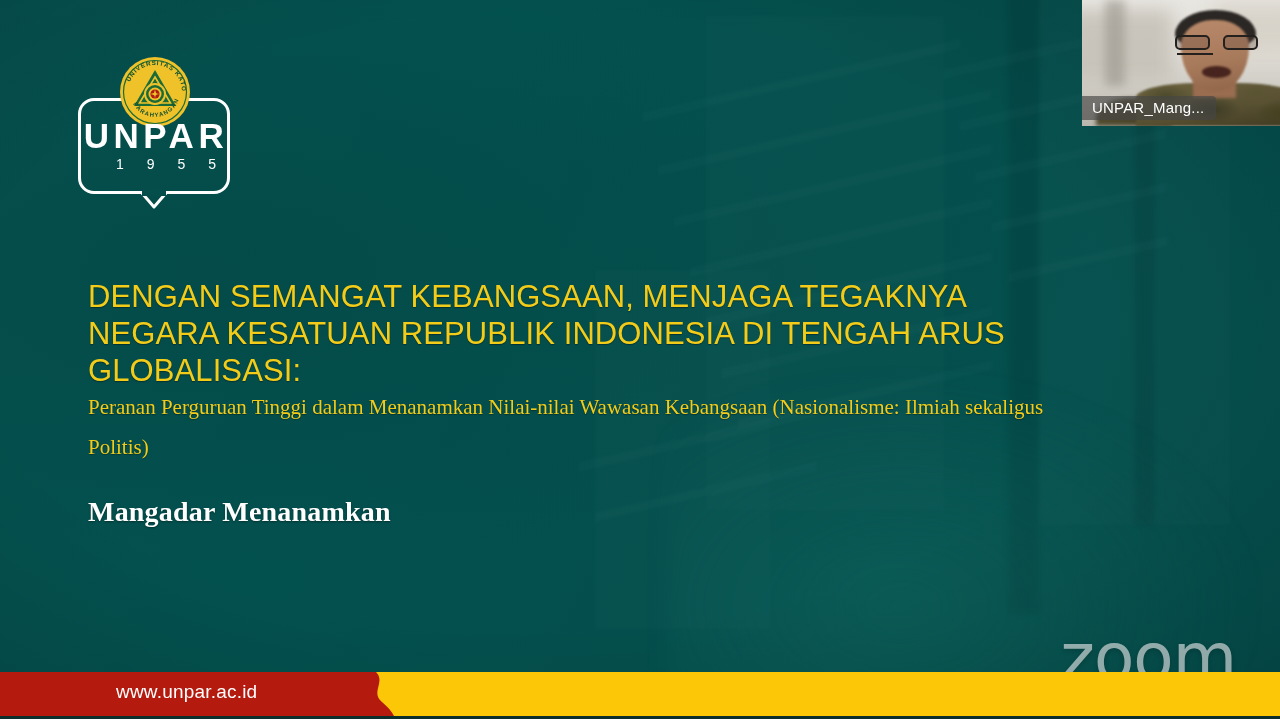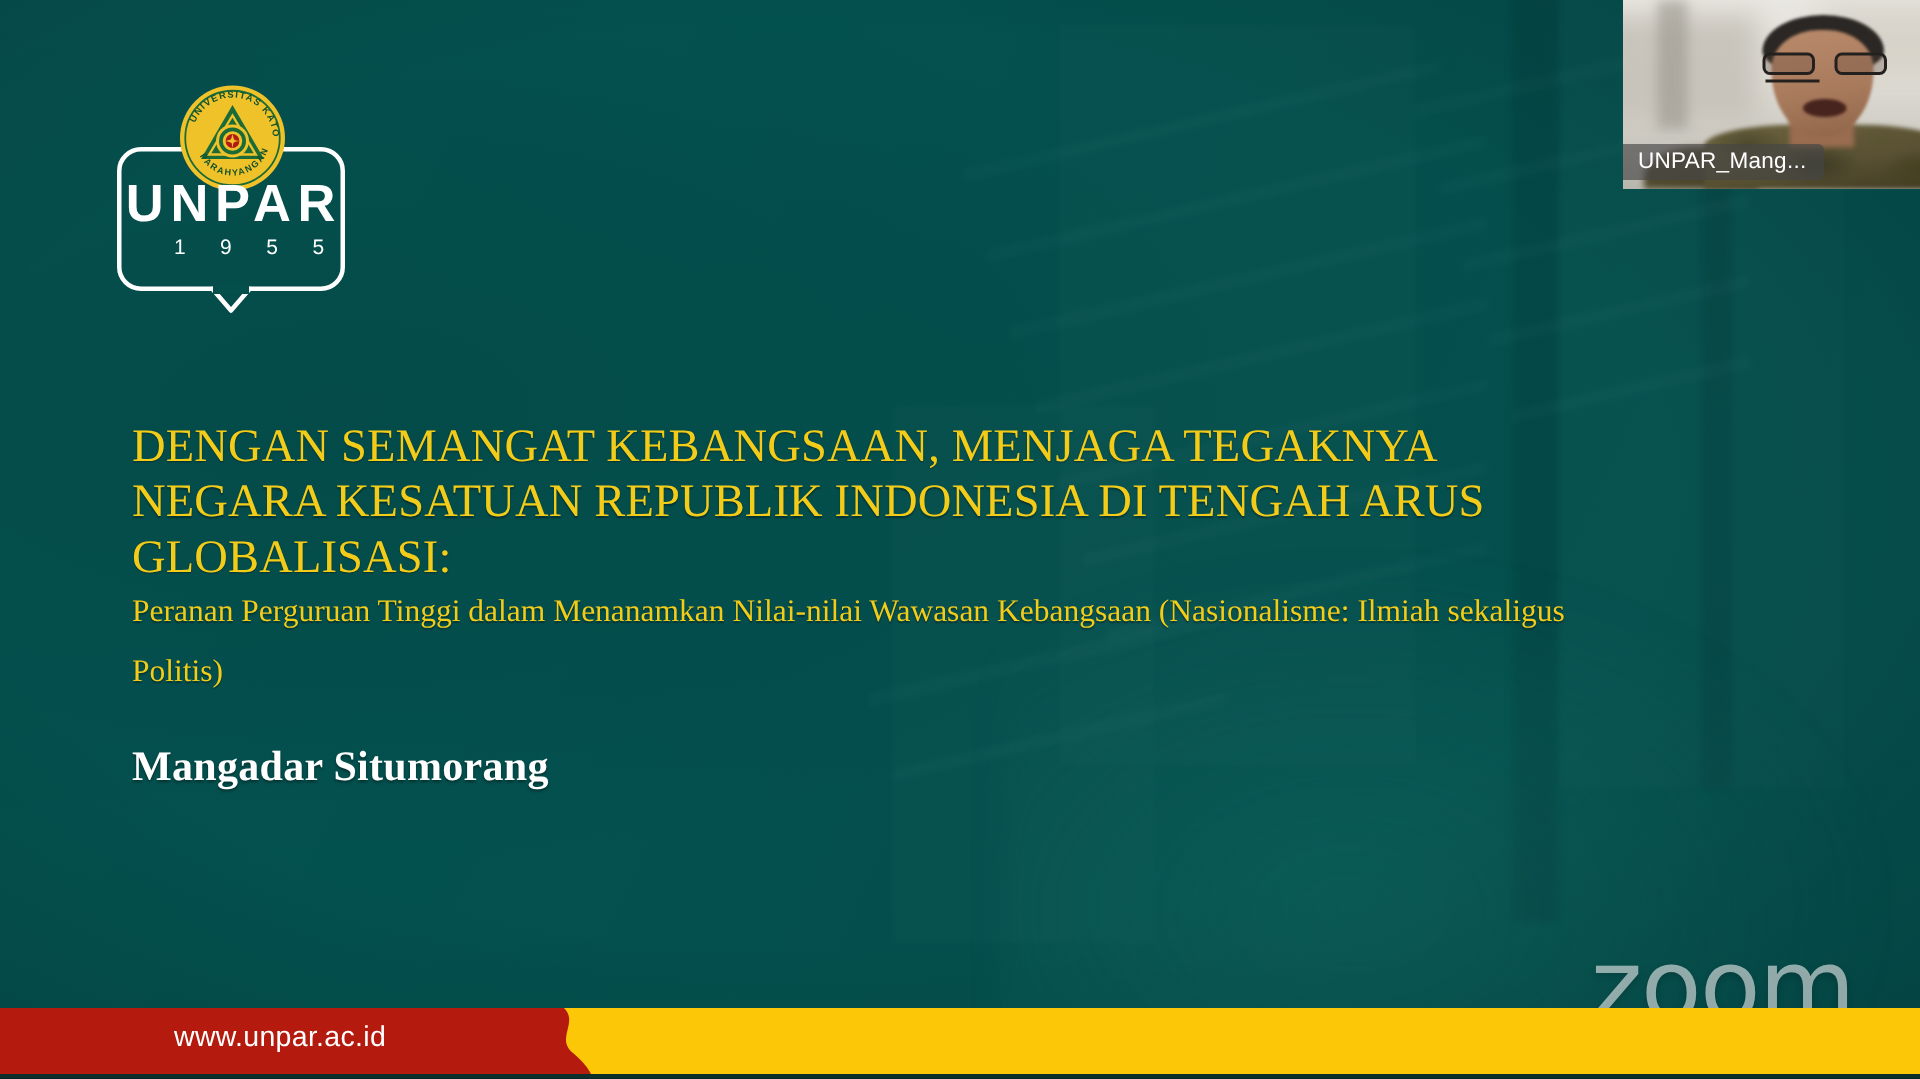--- a/index.html
+++ b/index.html
@@ -135,21 +135,21 @@
     font-family: "Liberation Sans", sans-serif;
   }
 
   
   .slide-title {
     position: absolute;
     left: 88px;
     top: 278px;
     width: 990px;
     color: #f3cc19;
-    font-family: Liberation Serif, serif;
+    font-family: Liberation Sans, sans-serif;
     font-size: 31px;
     line-height: 37px;
     letter-spacing: 0.1px;
     text-shadow: 0 1px 1px rgba(0,0,0,0.35);
   }
   .slide-subtitle {
     position: absolute;
     left: 88px;
     top: 387px;
     width: 990px;
@@ -446,21 +446,21 @@
         </text>
       </svg>
     </div>
 
     <div class="logo-word">UNPAR</div>
     <div class="logo-year">1955</div>
   </div>
 
   <div class="slide-title">DENGAN SEMANGAT KEBANGSAAN, MENJAGA TEGAKNYA NEGARA KESATUAN REPUBLIK INDONESIA DI TENGAH ARUS GLOBALISASI:</div>
   <div class="slide-subtitle">Peranan Perguruan Tinggi dalam Menanamkan Nilai-nilai Wawasan Kebangsaan (Nasionalisme: Ilmiah sekaligus Politis)</div>
-  <div class="slide-speaker">Mangadar Situmorang</div>
+  <div class="slide-speaker">Mangadar Menanamkan</div>
 
   <div class="zoom-watermark">zoom</div>
 
   <div class="footer">
     <div class="footer-red">
       <svg width="400" height="44" viewBox="0 0 400 44" preserveAspectRatio="none">
         <path d="M0 0 H376 C386 10 370 20 382 30 C389 36 392 40 394 44 H0 Z" fill="#b51a0e"></path>
       </svg>
     </div>
   </div>

